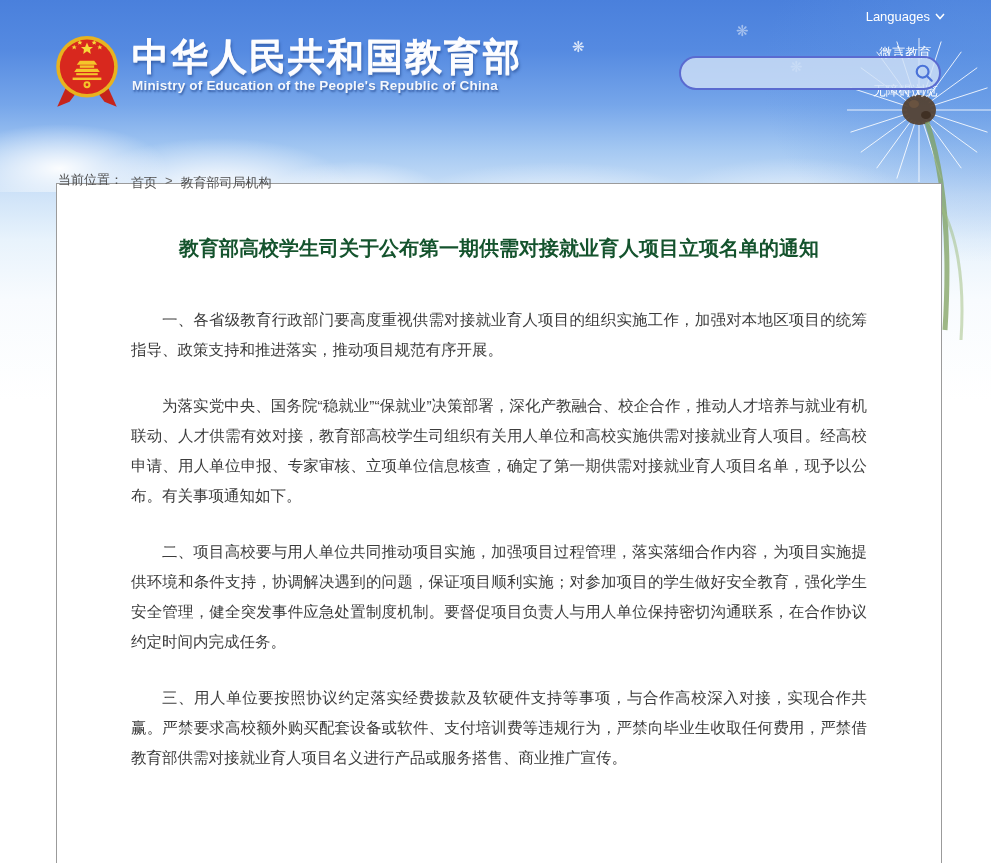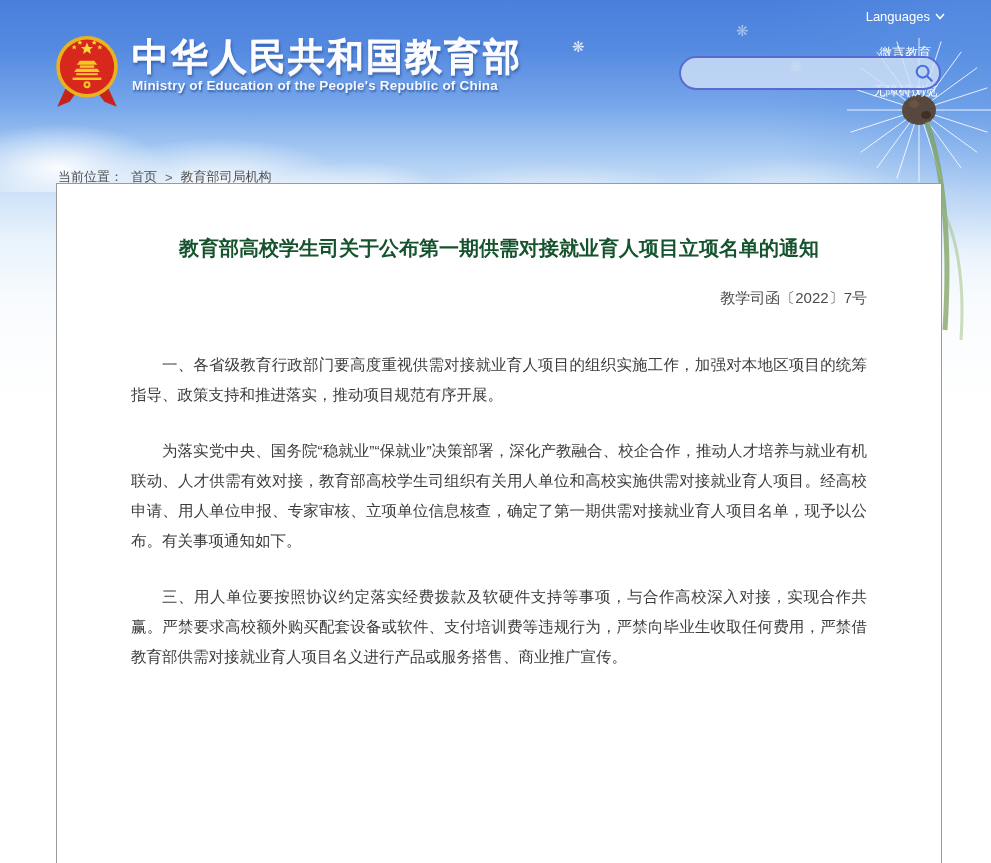--- a/index.html
+++ b/index.html
@@ -34,21 +34,21 @@
     display:flex;align-items:center;}
   .search input{flex:1;border:none;outline:none;background:transparent;height:24px;
     padding:0 6px 0 14px;font-size:14px;color:#234;}
   .search .mag{width:30px;height:26px;display:flex;align-items:center;justify-content:center;cursor:pointer;}
   
   .dandelion{position:absolute;top:0;right:0;width:150px;height:400px;pointer-events:none;z-index:1;}
   .seed{position:absolute;color:rgba(255,255,255,.8);font-size:15px;pointer-events:none;z-index:2;}
   
   .breadcrumb{position:absolute;left:58px;top:168px;font-size:13px;color:#4f4f4f;z-index:5;
     display:flex;align-items:center;gap:8px;}
-  .breadcrumb .crumb{cursor:pointer;}
+  .breadcrumb .crumb{cursor:pointer;margin-top:6px;}
   .breadcrumb .sep{color:#666;}
   
   .card{position:absolute;left:56px;top:183px;width:886px;height:700px;background:#fff;
     border:1px solid #9b9b9b;z-index:4;box-sizing:border-box;}
   .card-inner{padding:50px 74px 0 74px;}
   .doc-title{font-size:20px;font-weight:bold;color:#14532d;text-align:center;line-height:1.45;}
   .doc-number{margin-top:26px;text-align:right;font-size:15px;color:#4a4a4a;}
   .doc-body{margin-top:42px;font-size:15.5px;color:#3c3c3c;line-height:30px;text-align:justify;}
   .doc-body p{margin:0 0 26px 0;}
   .doc-body p.indent{text-indent:2em;}
@@ -143,22 +143,22 @@
   <div class="breadcrumb">
     <span>当前位置：</span>
     <span class="crumb">首页</span>
     <span class="sep">&gt;</span>
     <span class="crumb">教育部司局机构</span>
   </div>
 
   <div class="card">
     <div class="card-inner">
       <div class="doc-title">教育部高校学生司关于公布第一期供需对接就业育人项目立项名单的通知</div>
-      <div class="doc-number">教学司函〔2022〕7号</div>
       <div class="doc-body">
         <p class="indent">一、各省级教育行政部门要高度重视供需对接就业育人项目的组织实施工作，加强对本地区项目的统筹指导、政策支持和推进落实，推动项目规范有序开展。</p>
         <p class="indent">为落实党中央、国务院“稳就业”“保就业”决策部署，深化产教融合、校企合作，推动人才培养与就业有机联动、人才供需有效对接，教育部高校学生司组织有关用人单位和高校实施供需对接就业育人项目。经高校申请、用人单位申报、专家审核、立项单位信息核查，确定了第一期供需对接就业育人项目名单，现予以公布。有关事项通知如下。</p>
+        <p class="indent">二、项目高校要与用人单位共同推动项目实施，加强项目过程管理，落实落细合作内容，为项目实施提供环境和条件支持，协调解决遇到的问题，保证项目顺利实施；对参加项目的学生做好安全教育，强化学生安全管理，健全突发事件应急处置制度机制。要督促项目负责人与用人单位保持密切沟通联系，在合作协议约定时间内完成任务。</p>
         <p class="indent">三、用人单位要按照协议约定落实经费拨款及软硬件支持等事项，与合作高校深入对接，实现合作共赢。严禁要求高校额外购买配套设备或软件、支付培训费等违规行为，严禁向毕业生收取任何费用，严禁借教育部供需对接就业育人项目名义进行产品或服务搭售、商业推广宣传。</p>
       </div>
     </div>
   </div>
 
 </div>
 
 </body></html>

